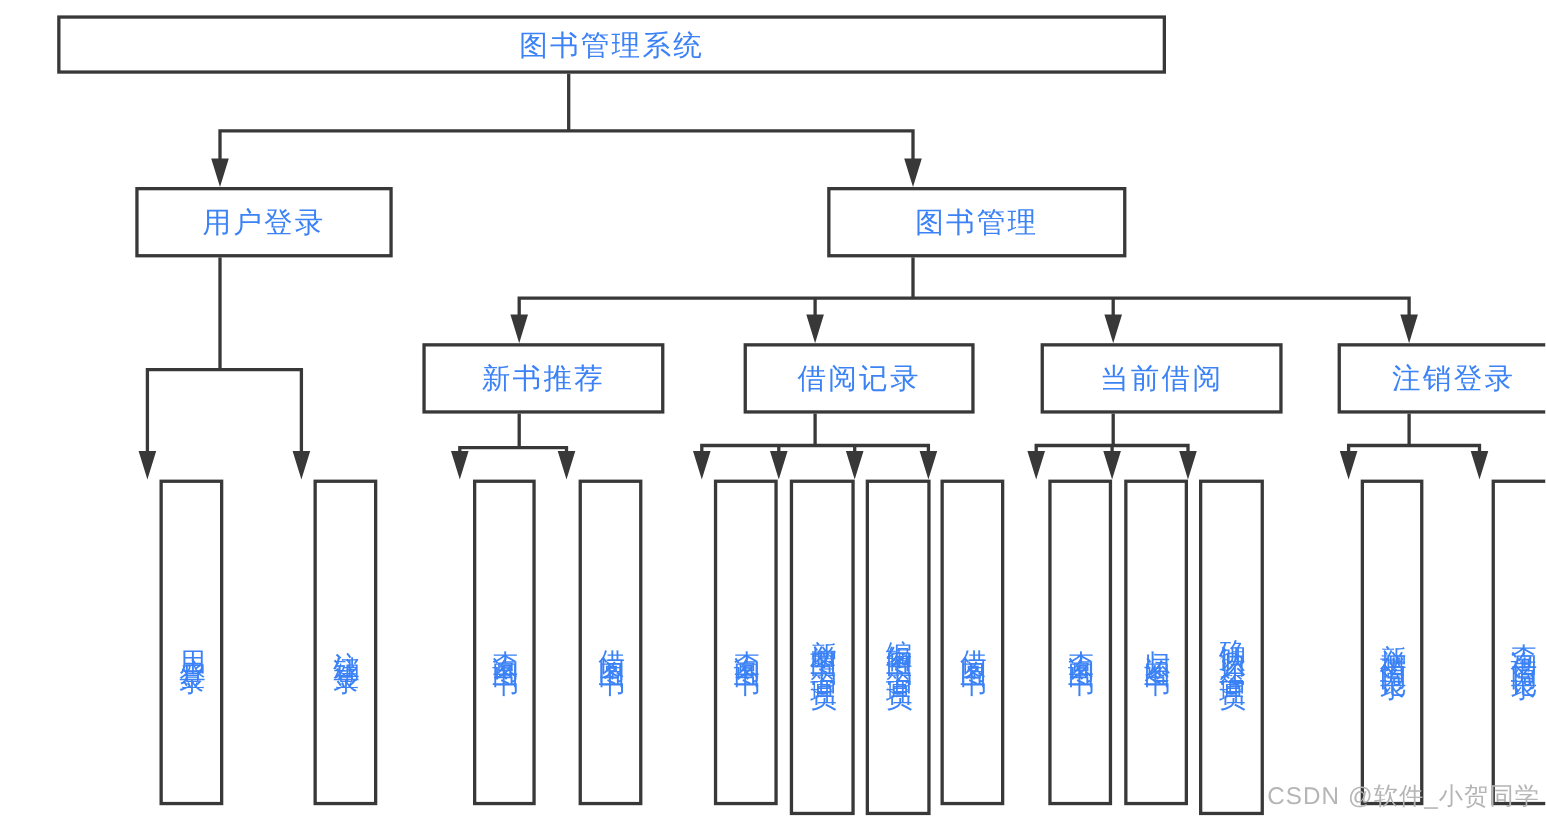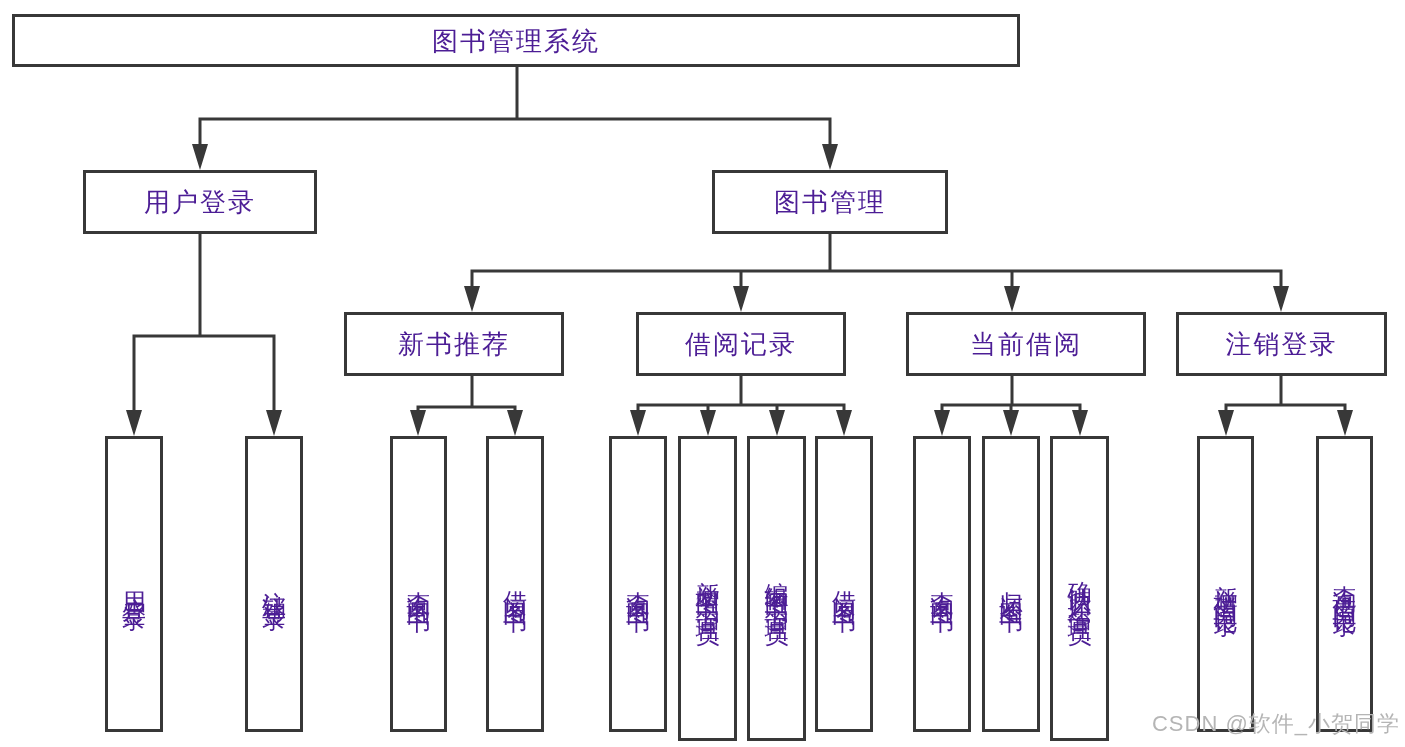--- a/index.html
+++ b/index.html
@@ -16,25 +16,26 @@
     left: 0; top: 0;
   }
   .box {
     position: absolute;
     box-sizing: border-box;
     border: 3px solid #383838;
     background: #ffffff;
     display: flex;
     align-items: center;
     justify-content: center;
-    color: #4c1d95;
+    color: #3b82f6;
     font-size: 26px;
     letter-spacing: 2px;
     text-align: center;
     line-height: 1;
+    margin-left: 40px;
   }
   .vbox {
     writing-mode: vertical-rl;
     text-orientation: mixed;
     font-size: 24px;
     letter-spacing: 6px;
   }
   .watermark {
     position: absolute;
     right: 5px;
@@ -102,25 +103,25 @@
              M934 410 H950 L942 436 Z
              M1003 410 H1019 L1011 436 Z
              M1072 410 H1088 L1080 436 Z
              M1218 410 H1234 L1226 436 Z
              M1337 410 H1353 L1345 436 Z"></path>
   </svg>
 
   <div class="box" style="left:12px; top:14px; width:1008px; height:53px">图书管理系统</div>
 
   <div class="box" style="left:83px; top:170px; width:234px; height:64px">用户登录</div>
-  <div class="box" style="left:712px; top:170px; width:236px; height:64px">图书管理</div>
+  <div class="box" style="left:712px; top:170px; width:272px; height:64px">图书管理</div>
 
   <div class="box" style="left:344px; top:312px; width:220px; height:64px">新书推荐</div>
   <div class="box" style="left:636px; top:312px; width:210px; height:64px">借阅记录</div>
-  <div class="box" style="left:906px; top:312px; width:240px; height:64px">当前借阅</div>
+  <div class="box" style="left:906px; top:312px; width:220px; height:64px">当前借阅</div>
   <div class="box" style="left:1176px; top:312px; width:211px; height:64px">注销登录</div>
 
   <div class="box vbox" style="left:105px; top:436px; width:58px; height:296px">用户登录</div>
   <div class="box vbox" style="left:245px; top:436px; width:58px; height:296px">注销登录</div>
 
   <div class="box vbox" style="left:390px; top:436px; width:57px; height:296px">查询图书</div>
   <div class="box vbox" style="left:486px; top:436px; width:58px; height:296px">借阅图书</div>
 
   <div class="box vbox" style="left:609px; top:436px; width:58px; height:296px">查询图书</div>
   <div class="box vbox" style="left:678px; top:436px; width:59px; height:305px">新增图书（管理员）</div>

